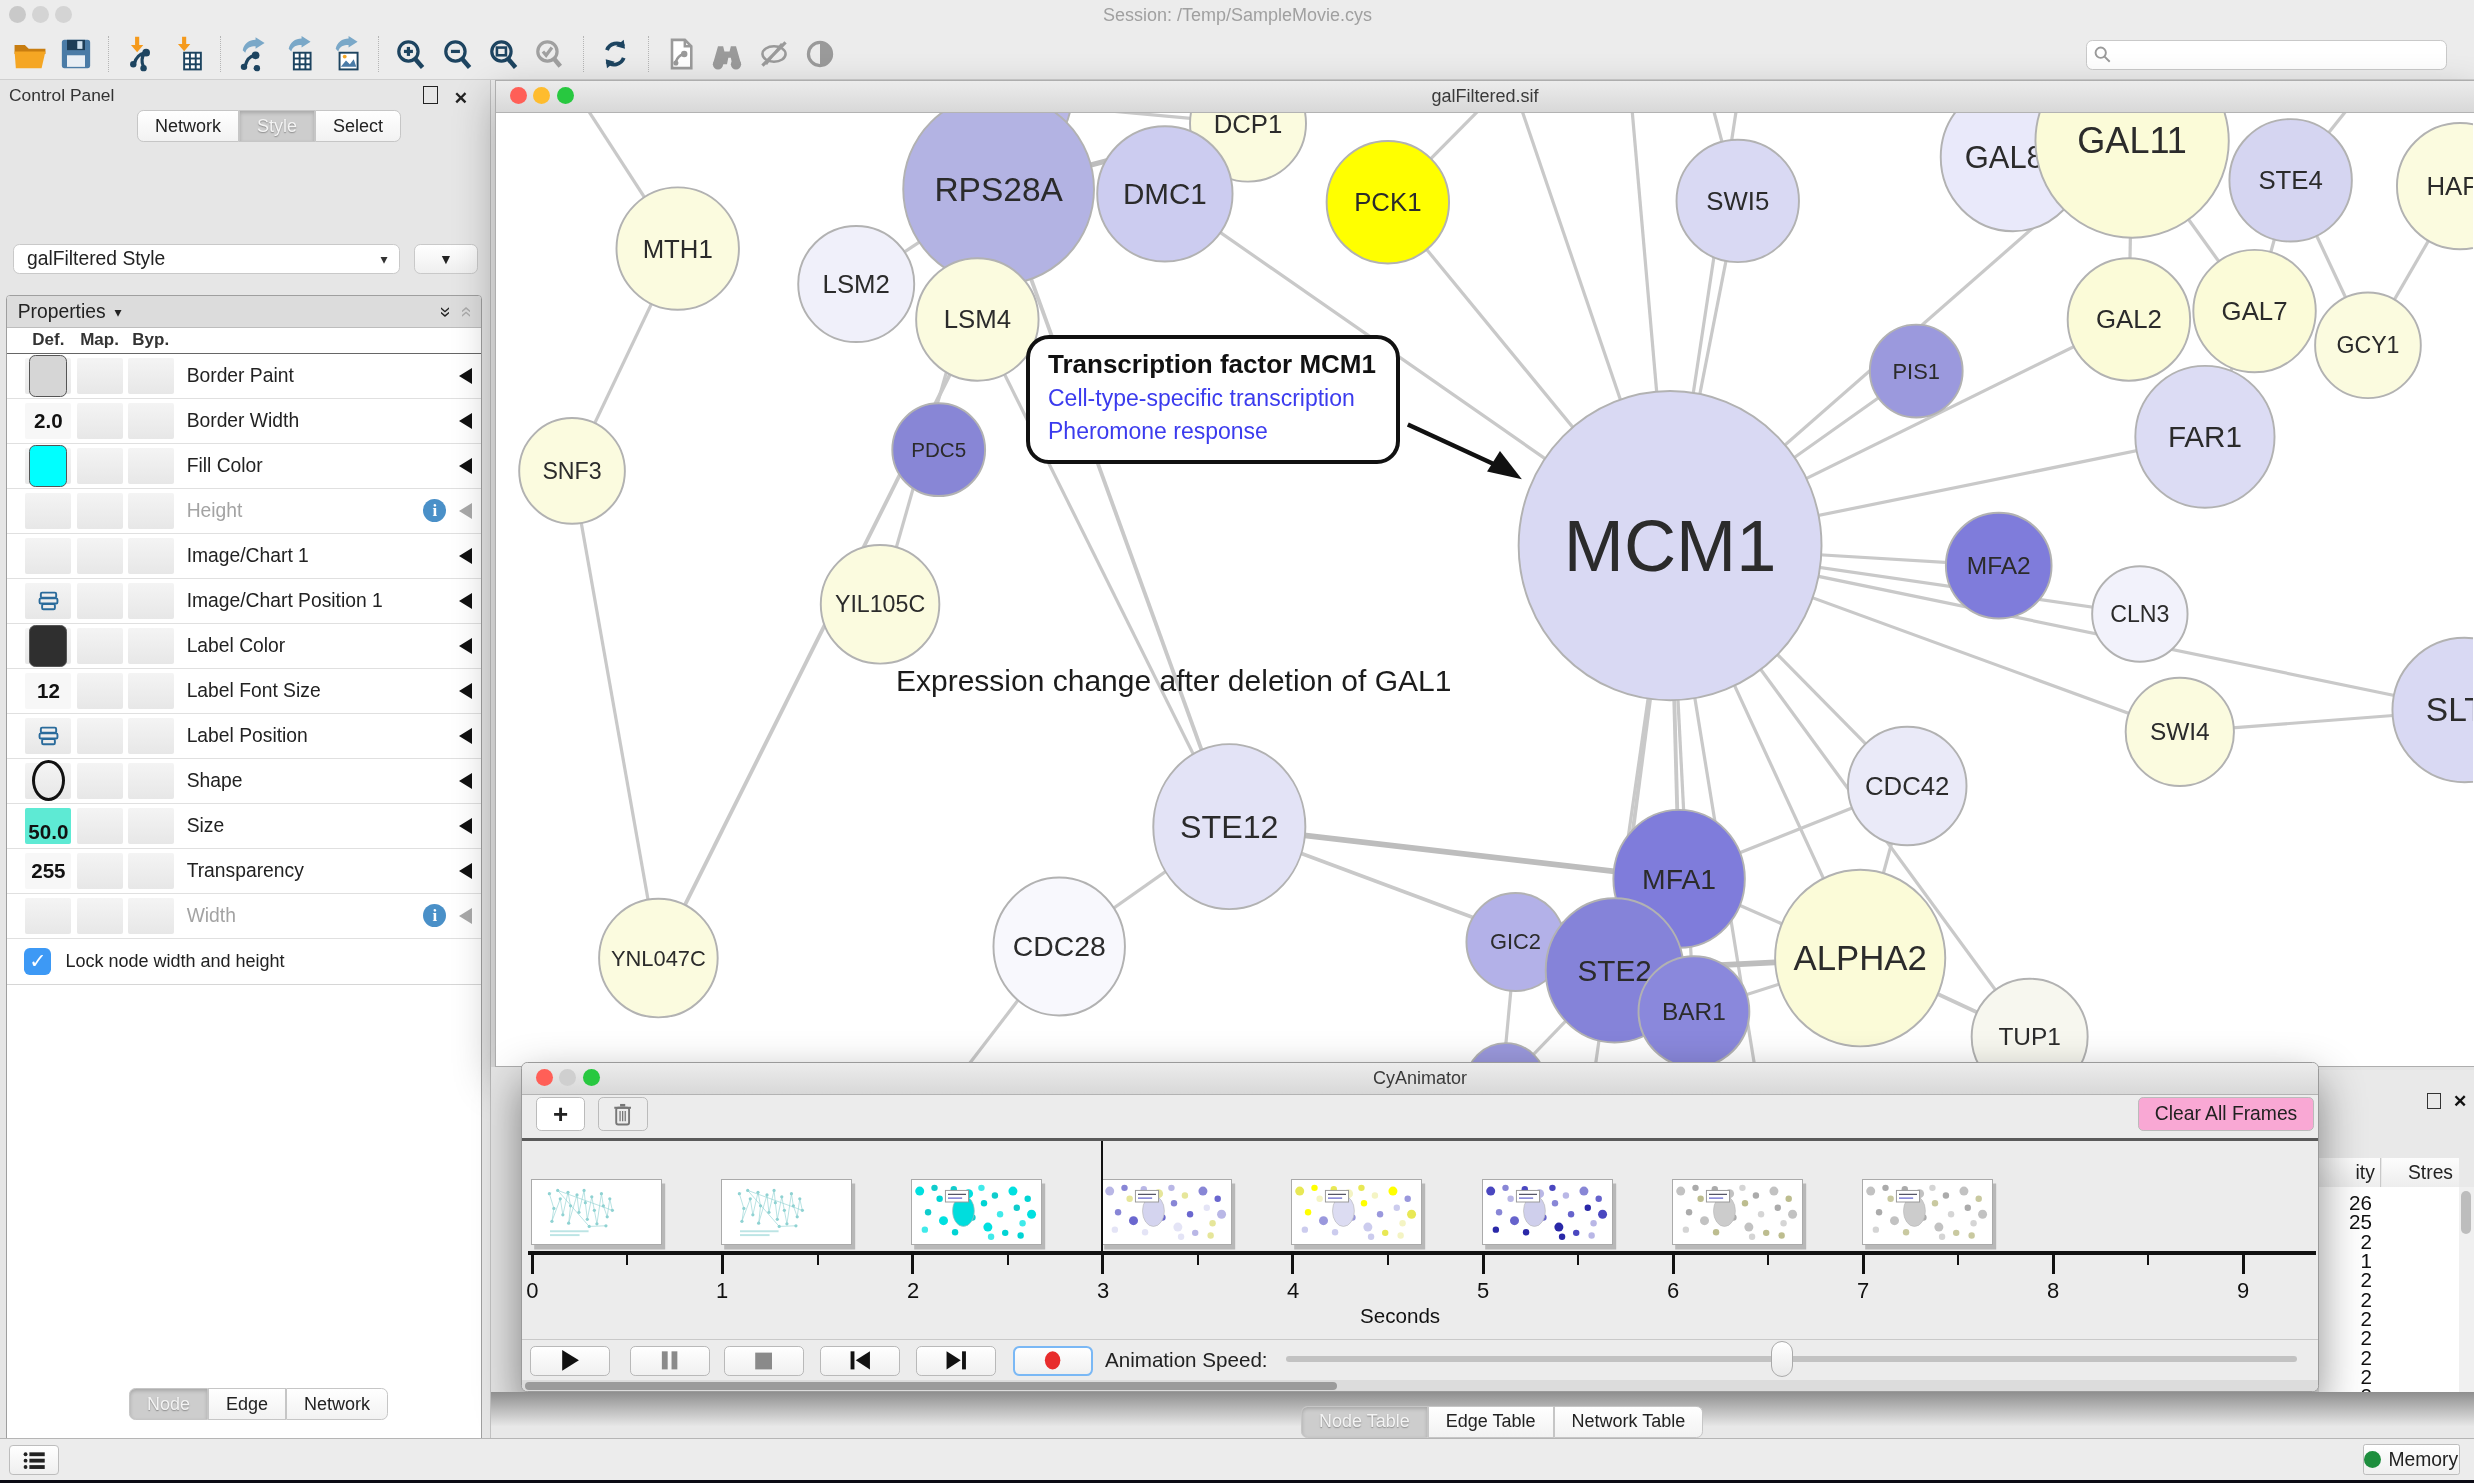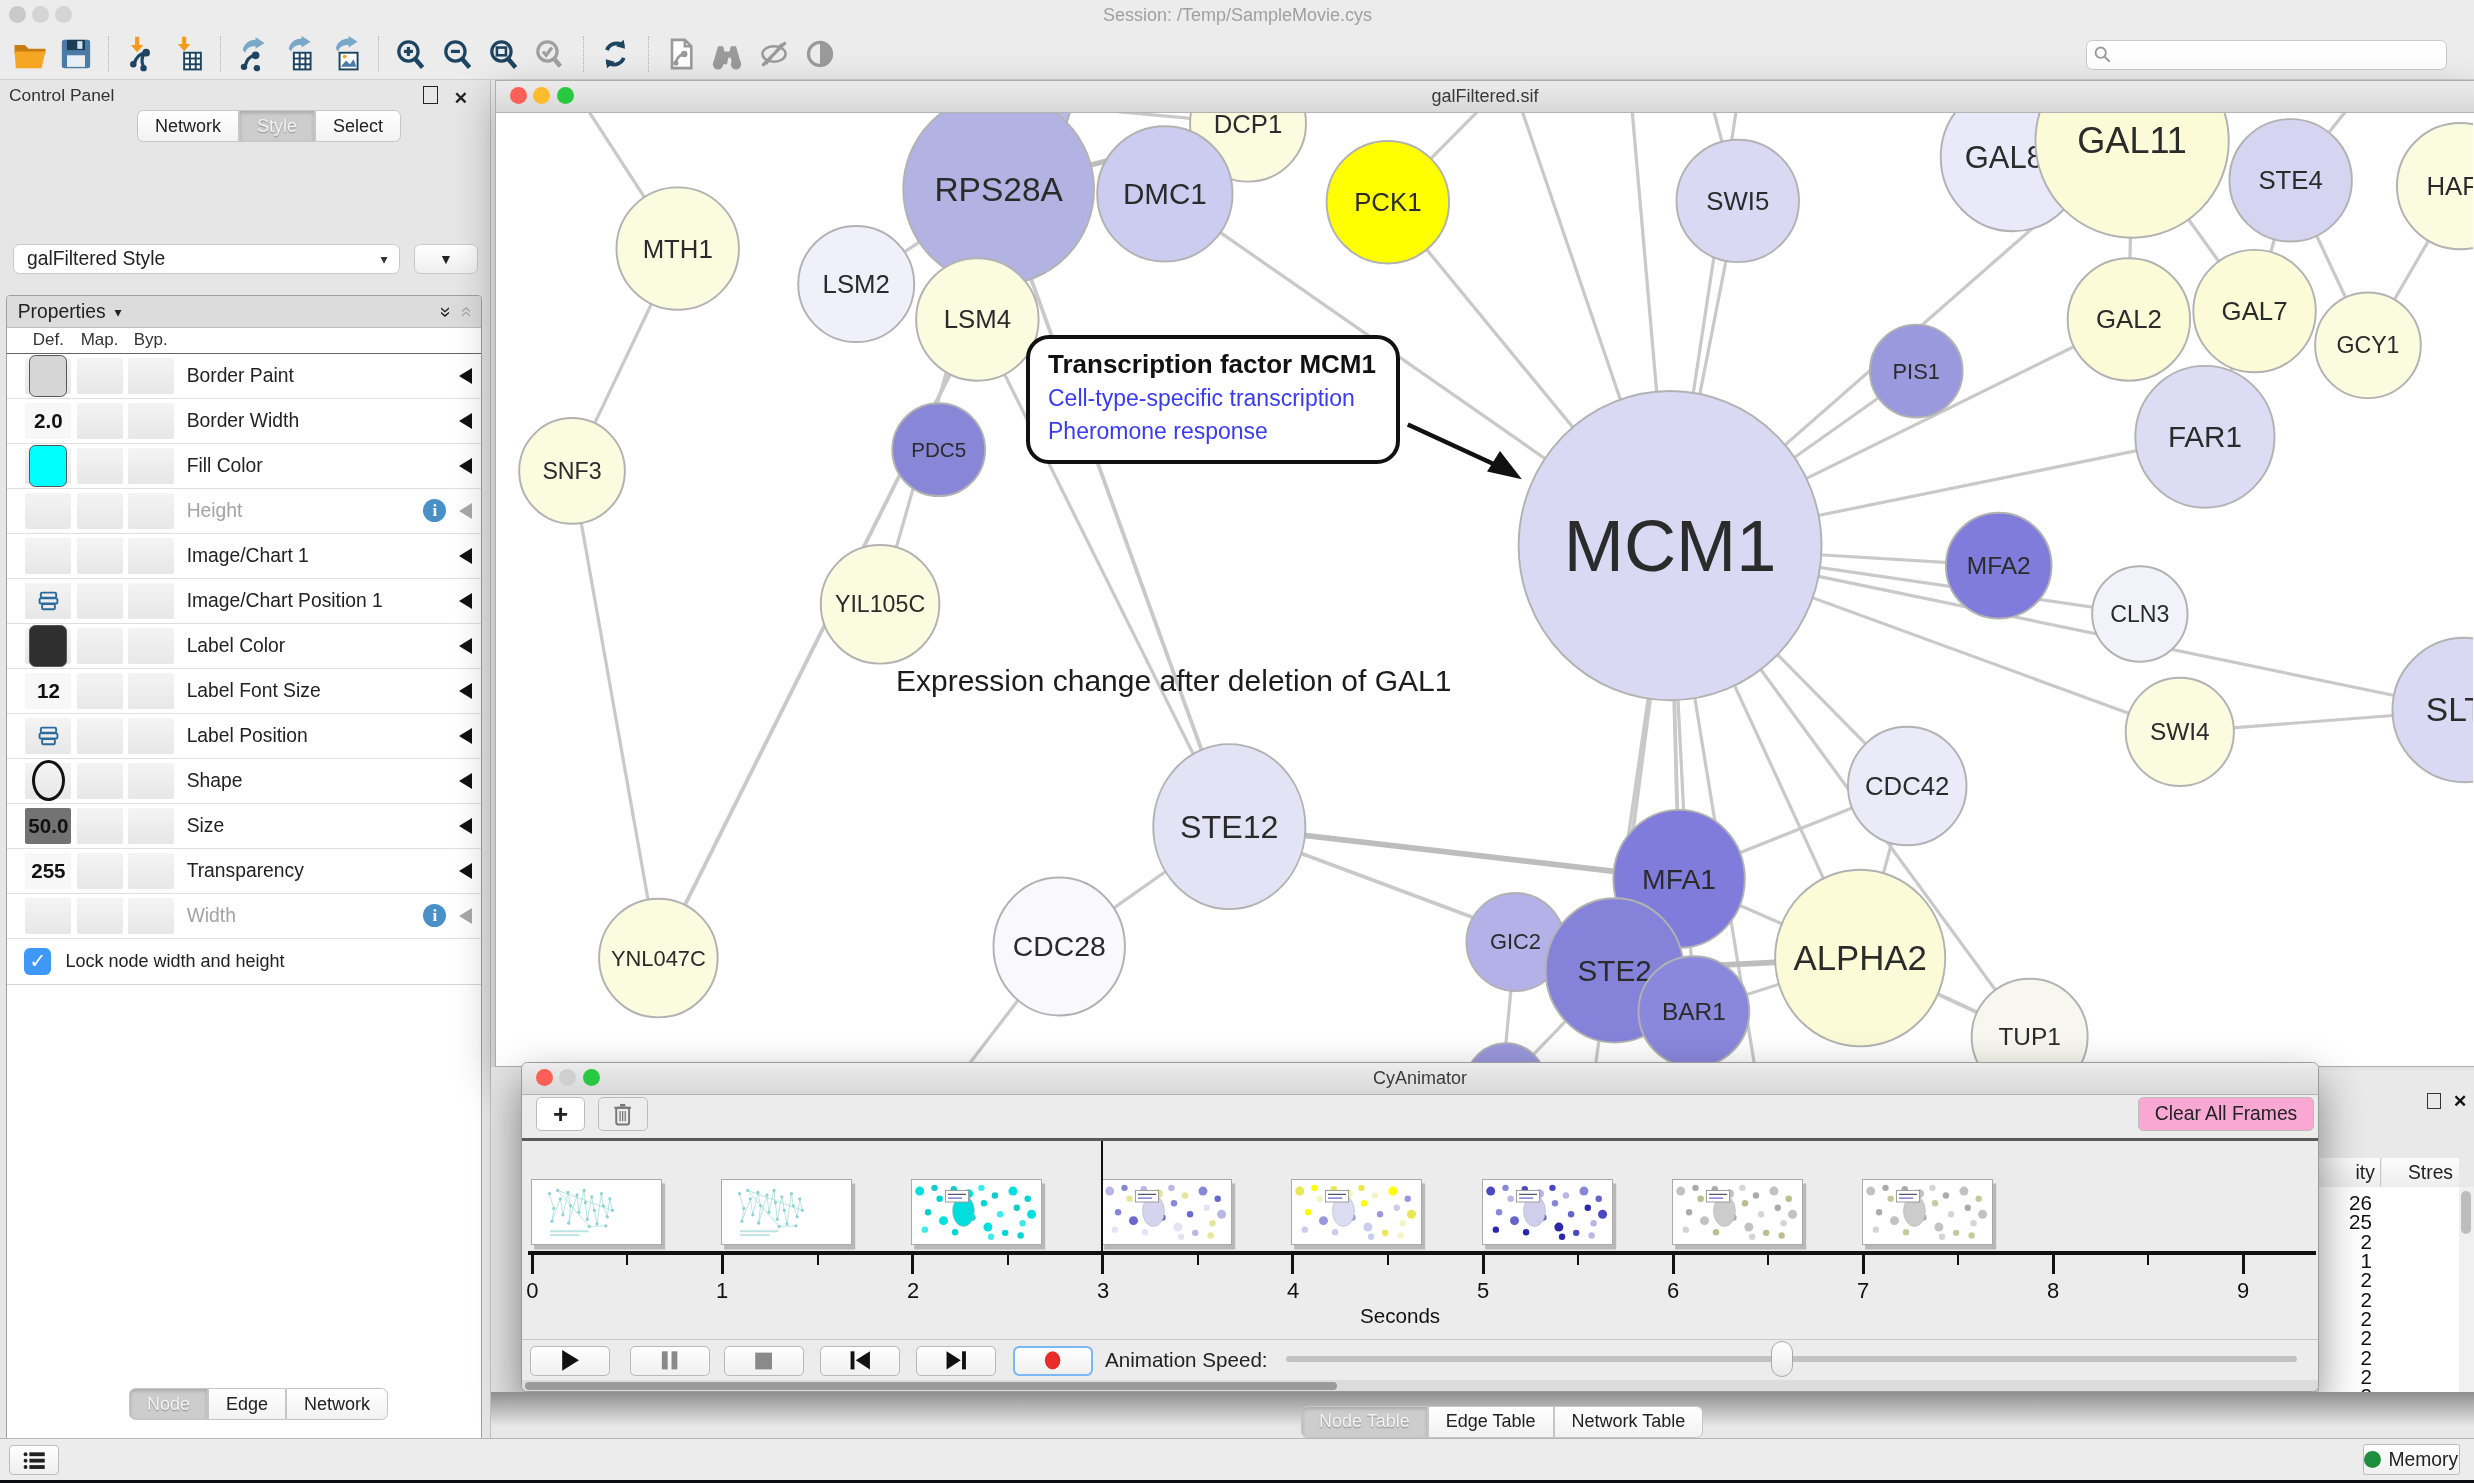--- a/index.html
+++ b/index.html
@@ -31,21 +31,21 @@
   .seg .tab:last-child{border-radius:0 6.4px 6.4px 0;border-right-width:1.3px;}
   .seg .tab.pressed{background:#cdcdcd;color:#f4f4f4;text-shadow:0 1.3px 1.3px rgba(0,0,0,.35);box-shadow:inset 0 1.9px 3.9px rgba(0,0,0,.18);}
   .combo{left:13px;top:164px;width:387px;height:30px;background:#fff;border:1.3px solid #c9c9c9;border-radius:6.4px;
          display:flex;align-items:center;font-size:19.3px;padding-left:13px;box-sizing:border-box;}
   .combo .arrow{margin-left:auto;margin-right:11.6px;font-size:14px;color:#333;}
   .combo-btn{left:414px;top:164px;width:64px;height:30px;background:linear-gradient(#ffffff,#efefef);
              border:1.3px solid #c9c9c9;border-radius:6.4px;display:flex;align-items:center;justify-content:center;font-size:14px;box-sizing:border-box;}
   .props{left:6.4px;top:215px;width:476px;height:1161px;background:#fff;border:1.3px solid #9f9f9f;border-radius:3.9px;box-sizing:border-box;overflow:hidden;}
   .props-header{height:31px;background:#dcdcdc;border-bottom:1.3px solid #bdbdbd;display:flex;align-items:center;
                 font-size:19.3px;padding:0 10.3px;color:#222;}
-  .props-cols{height:24.5px;display:flex;align-items:center;font-size:17px;font-weight:normal;color:#333;border-bottom:1.9px solid #666;}
+  .props-cols{height:24.5px;display:flex;align-items:center;font-size:17px;font-weight:bold;color:#333;border-bottom:1.9px solid #666;}
   .prow{height:44px;display:flex;align-items:center;border-bottom:1.3px solid #e0e0e0;}
   .pcell{width:46px;height:36px;background:linear-gradient(#f4f4f4,#e7e7e7);margin-right:5.2px;border-radius:1.9px;
          display:flex;align-items:center;justify-content:center;}
   .pname{font-size:19.3px;color:#222;margin-left:7.7px;}
   .pname.dis{color:#a3a3a3;}
   .tri{width:0;height:0;border-top:8.4px solid transparent;border-bottom:8.4px solid transparent;border-right:13px solid #111;margin-left:auto;margin-right:9px;}
   .tri.dis{border-right-color:#a9a9a9;}
   .info-i{width:23px;height:23px;border-radius:50%;background:#4a90c8;color:#fff;font-weight:bold;font-size:17px;
           display:flex;align-items:center;justify-content:center;margin-left:auto;font-family:"Liberation Serif",serif;}
   .swatch{width:36px;height:40px;border:1.9px solid #555;border-radius:6.4px;}
@@ -365,21 +365,21 @@
           <div class="prow">
             <div class="pcell" style="margin-left:18px;">
               <div style="width:27px;height:35px;border:3.2px solid #111;border-radius:50%;"></div>
             </div>
             <div class="pcell"></div>
             <div class="pcell"></div>
             <span class="pname">Shape</span>
             <span class="tri"></span>
           </div>
           <div class="prow">
-            <div class="pcell" style="margin-left:18px;background:#737373;">
+            <div class="pcell" style="margin-left:18px;background:#5eead4;align-items:flex-end;">
               <span class="pval">50.0</span>
             </div>
             <div class="pcell"></div>
             <div class="pcell"></div>
             <span class="pname">Size</span>
             <span class="tri"></span>
           </div>
           <div class="prow">
             <div class="pcell" style="margin-left:18px;background:#f7f7f7;">
               <span class="pval">255</span>

